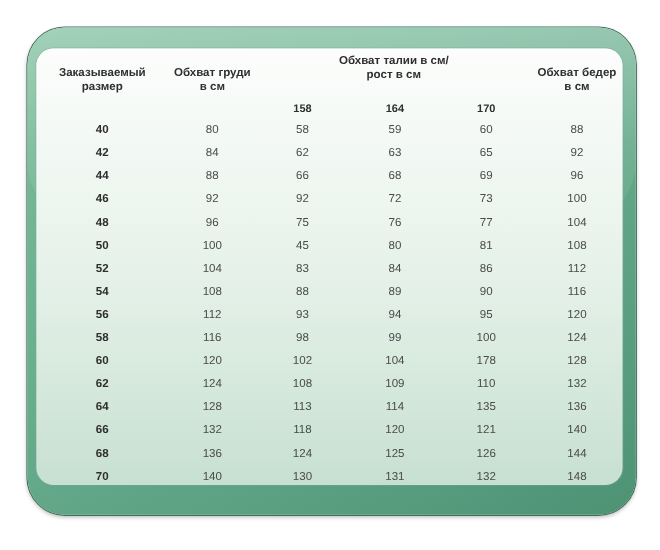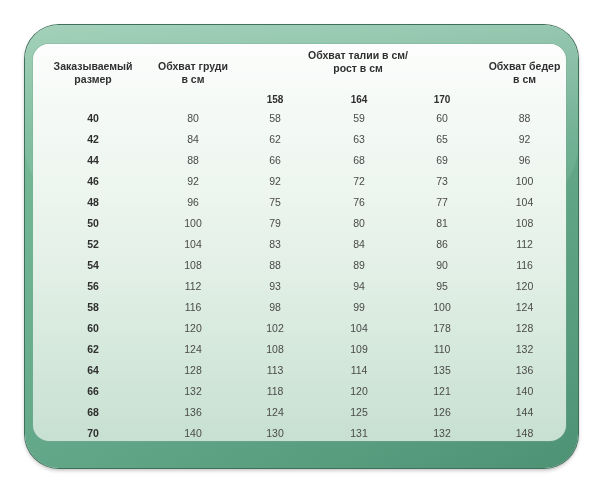--- a/index.html
+++ b/index.html
@@ -227,21 +227,21 @@
             <td class="size-col">48</td>
             <td>96</td>
             <td>75</td>
             <td>76</td>
             <td>77</td>
             <td>104</td>
           </tr>
           <tr>
             <td class="size-col">50</td>
             <td>100</td>
-            <td>79</td>
+            <td>45</td>
             <td>80</td>
             <td>81</td>
             <td>108</td>
           </tr>
           <tr>
             <td class="size-col">52</td>
             <td>104</td>
             <td>83</td>
             <td>84</td>
             <td>86</td>

